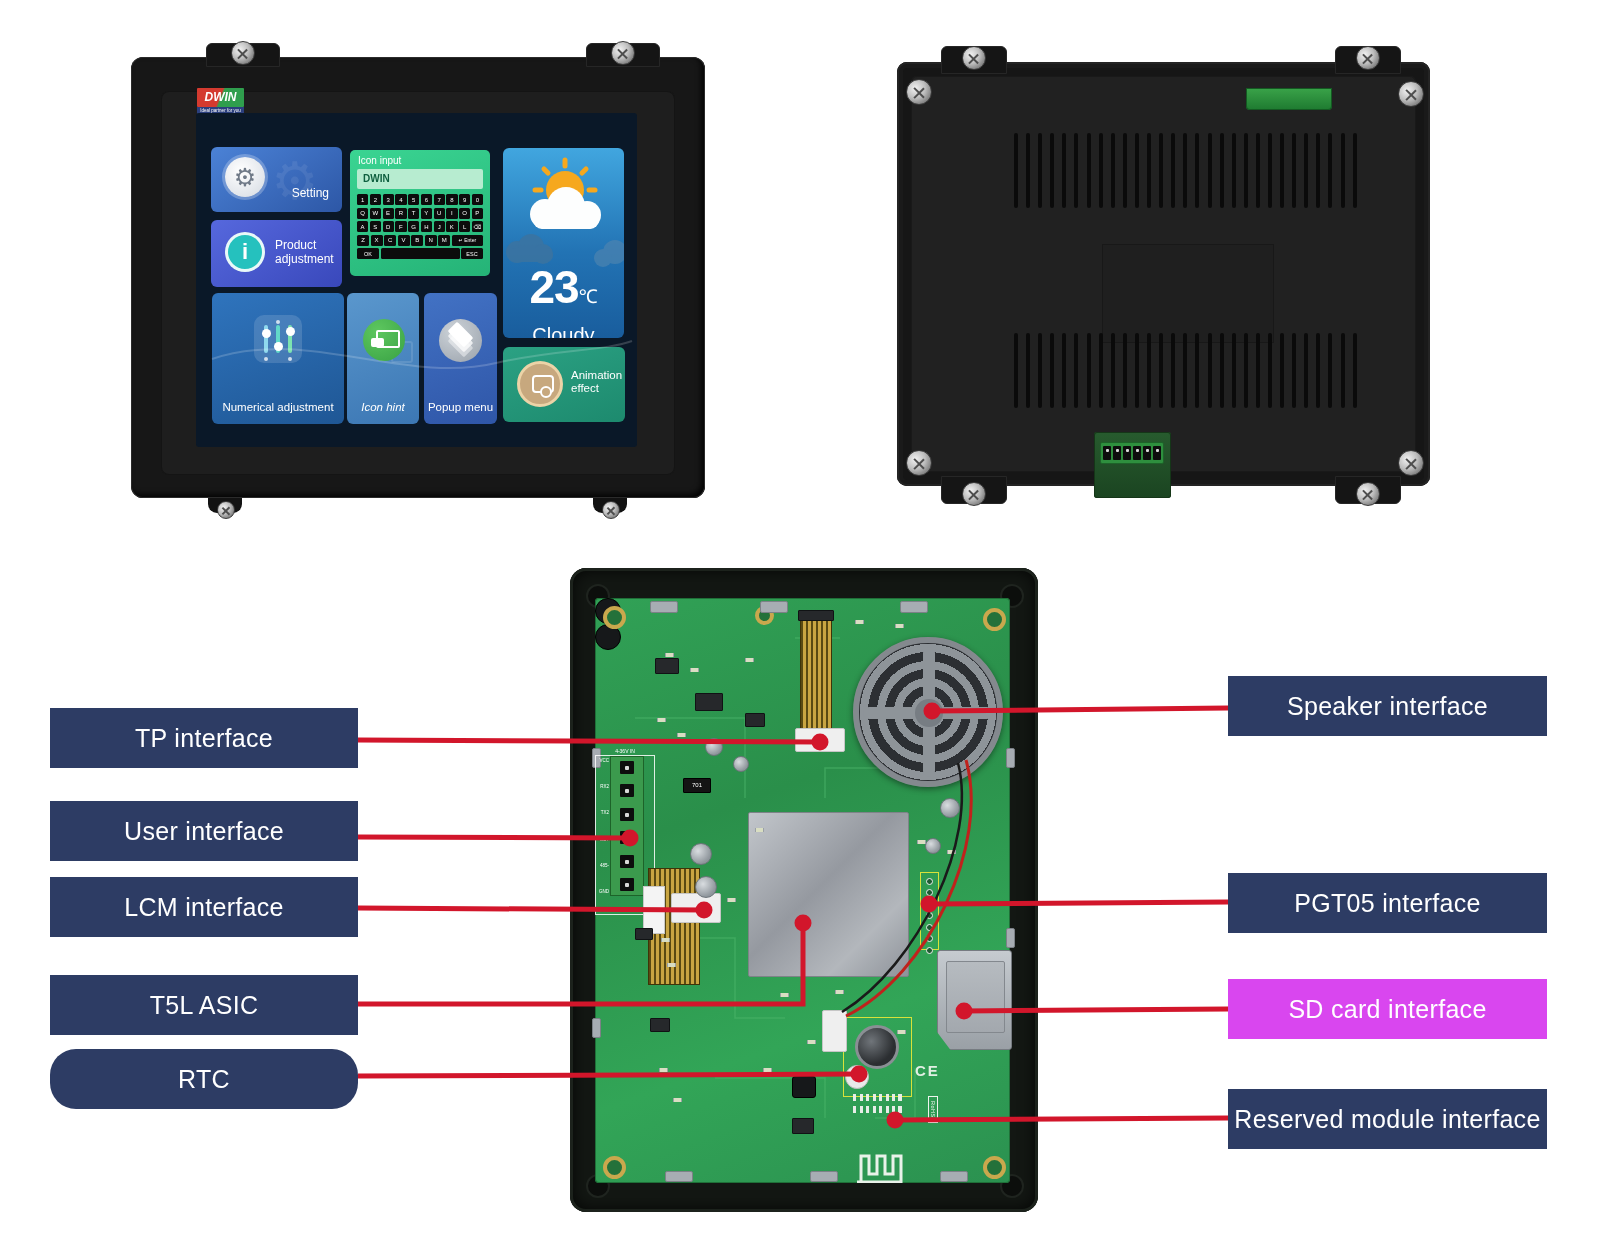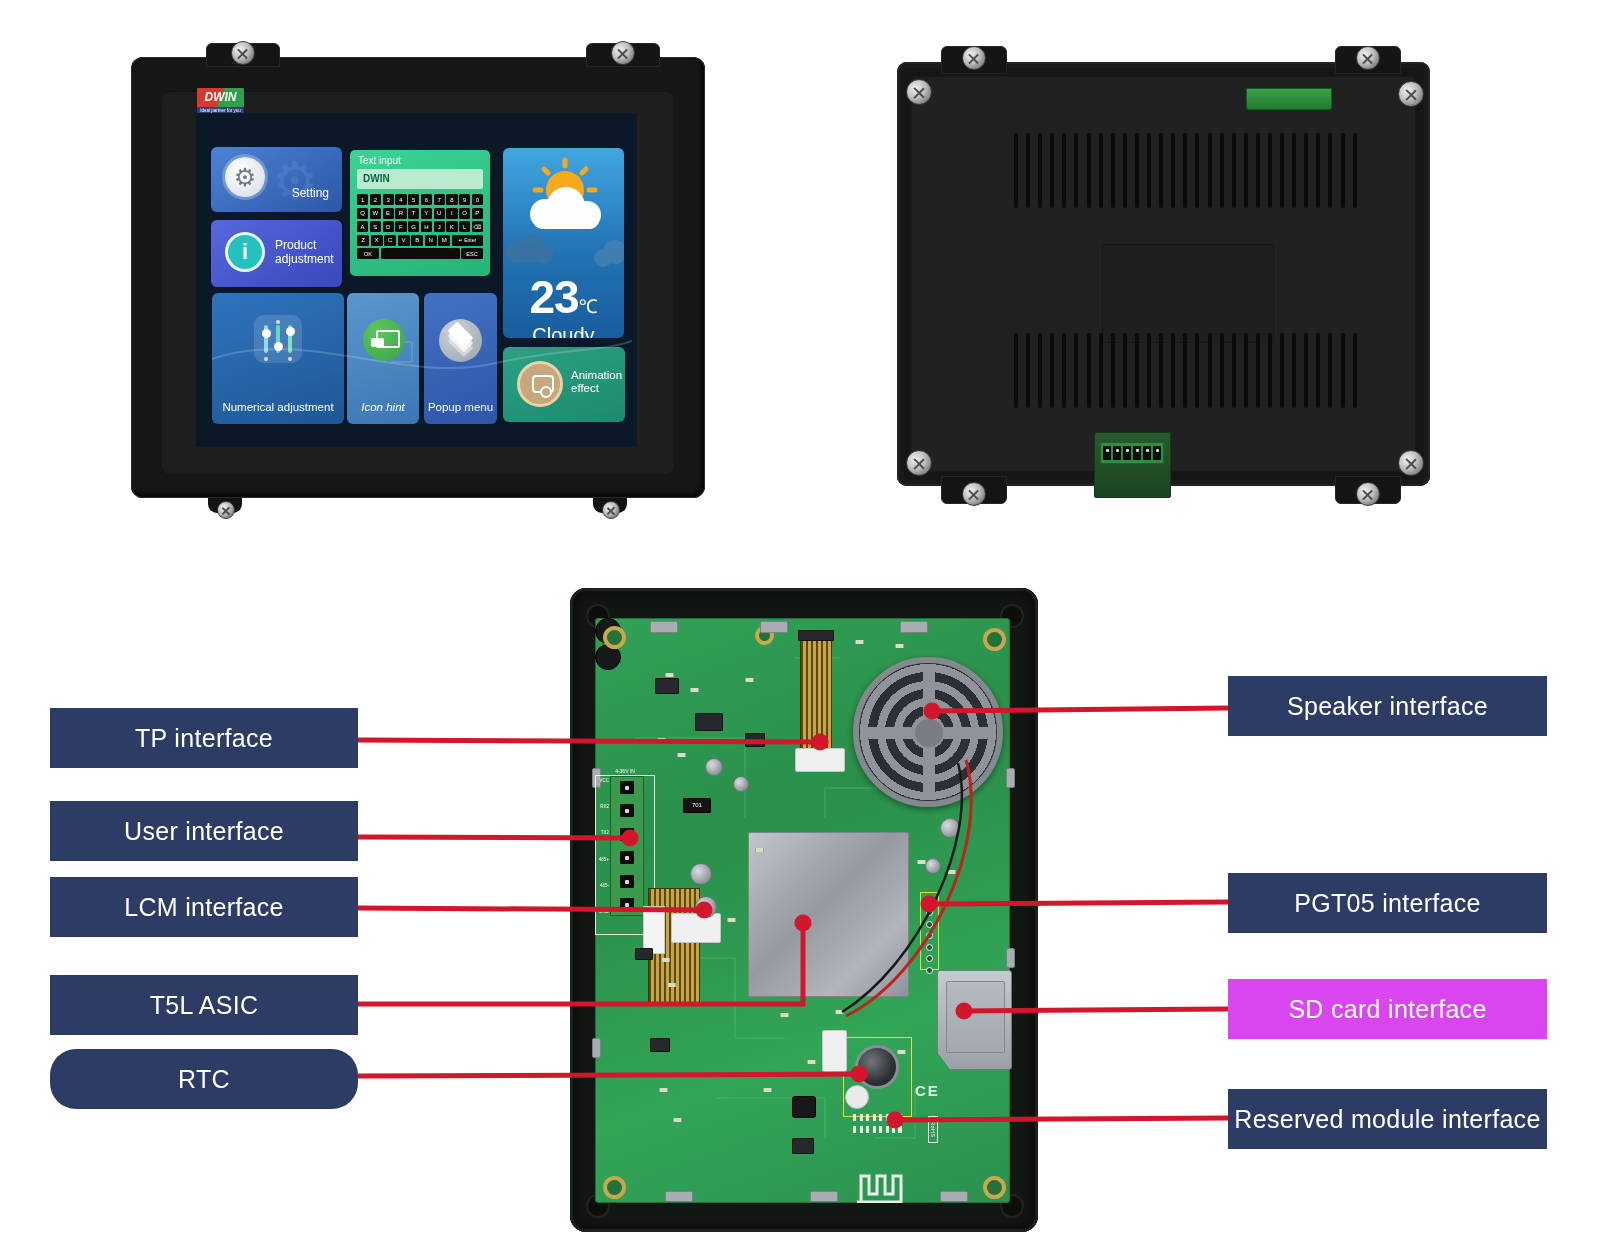--- a/index.html
+++ b/index.html
@@ -53,21 +53,21 @@
   .ti-field{position:absolute;left:7px;top:19px;width:126px;height:20px;background:#b7ecd0;border-radius:2px;
             color:#0f5f3f;font-size:10px;font-weight:bold;line-height:20px;padding-left:6px;box-sizing:border-box;}
   .kb{position:absolute;left:7px;top:44px;width:126px;}
   .krow{display:flex;gap:1.5px;margin-bottom:2.5px;}
   .key{flex:1;height:11px;background:#0c0c0c;color:#fff;font-size:6px;border-radius:1.5px;
        display:flex;align-items:center;justify-content:center;white-space:nowrap;}
   .key.enter{flex:2.6;font-size:5px;}
   .key.small{font-size:5.5px;}
   .key.fixed{flex:0 0 22px;}
 
-  .w-temp{position:absolute;left:0;top:122px;width:100%;text-align:center;color:#fff;}
+  .w-temp{position:absolute;left:0;top:112px;width:100%;text-align:center;color:#fff;}
   .w-temp b{font-size:46px;font-weight:bold;letter-spacing:-1px;}
   .w-temp span{font-size:19px;}
   .w-cond{position:absolute;left:0;top:176px;width:100%;text-align:center;color:#fff;font-size:20px;}
 
   .num-icon{position:absolute;left:42px;top:22px;width:48px;height:48px;background:rgba(255,255,255,.14);
             border-radius:10px;}
   .track{position:absolute;width:4px;height:28px;border-radius:2px;top:10px;}
   .knob{position:absolute;width:9px;height:9px;border-radius:50%;background:#fff;left:-2.5px;}
   .tdot{position:absolute;width:4px;height:4px;border-radius:50%;background:rgba(255,255,255,.75);}
 
@@ -99,21 +99,21 @@
   .conn-panel{left:183px;top:356px;width:77px;height:66px;background:linear-gradient(#275b2e,#1b4421);
               border-radius:3px;box-shadow:inset 0 0 0 1px #153618;}
   .terminal{left:6px;top:10px;width:64px;height:22px;background:#2e8f3e;border:1px solid #1d6329;
             border-radius:2px;display:flex;gap:2px;padding:3px 2px;box-sizing:border-box;}
   .tpin{flex:1;background:#0d0d0d;border-radius:1px;position:relative;}
   .tpin::after{content:"";position:absolute;left:50%;top:3px;width:3px;height:3px;margin-left:-1.5px;
                background:#d8d8d8;border-radius:1px;}
 
   
   .pcbcase{left:570px;top:568px;width:468px;height:644px;background:#131713;border-radius:16px;
-           box-shadow:inset 0 0 0 3px #1c221c, inset 0 0 18px #000;margin-top:20px;}
+           box-shadow:inset 0 0 0 3px #1c221c, inset 0 0 18px #000;}
   .board{left:25px;top:30px;width:415px;height:585px;border-radius:4px;
          background:linear-gradient(160deg,#31a156 0%,#2a8f4a 35%,#32a557 70%,#2b9150 100%);
          box-shadow:inset 0 0 0 1px #1f7038;}
   .cornerwell{position:absolute;width:20px;height:20px;border-radius:50%;background:#0c0e0c;border:2px solid #1f241f;}
   .pcbhole{position:absolute;width:15px;height:15px;border-radius:50%;border:4px solid #c9a84d;background:#24713a;box-sizing:content-box;}
   .clip{position:absolute;background:#a7adb3;border:1px solid #7c8187;border-radius:2px;}
   .speaker{left:258px;top:39px;width:150px;height:150px;border-radius:50%;background:
            repeating-radial-gradient(circle at 50% 50%,#2c2f33 0 9px,#8e9499 9px 17px);
            border:6px solid #84898e;box-sizing:border-box;box-shadow:0 2px 6px rgba(0,0,0,.45);}
   .spoke-h{position:absolute;left:4px;top:64px;width:130px;height:12px;background:#8e9499;border-radius:6px;}
@@ -176,21 +176,21 @@
         <div class="circ-icon gear-circ">⚙</div>
         <div class="tile-label" style="right:13px;bottom:12px;">Setting</div>
       </div>
 
       <div class="tile t-product">
         <div class="circ-icon info-circ">i</div>
         <div class="tile-label label-2l" style="left:64px;top:19px;width:62px;">Product adjustment</div>
       </div>
 
       <div class="tile t-text">
-        <div class="ti-title">Text input</div>
+        <div class="ti-title">Icon input</div>
         <div class="ti-field">DWIN</div>
         <div class="kb" id="kb">
             <div class="krow">
               <div class="key">1</div>
               <div class="key">2</div>
               <div class="key">3</div>
               <div class="key">4</div>
               <div class="key">5</div>
               <div class="key">6</div>
               <div class="key">7</div>

